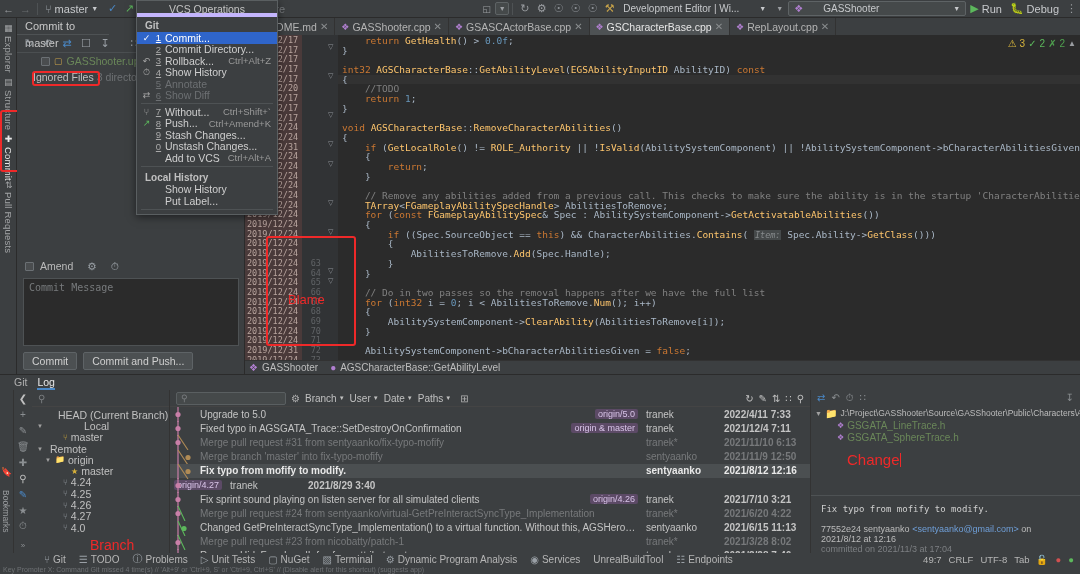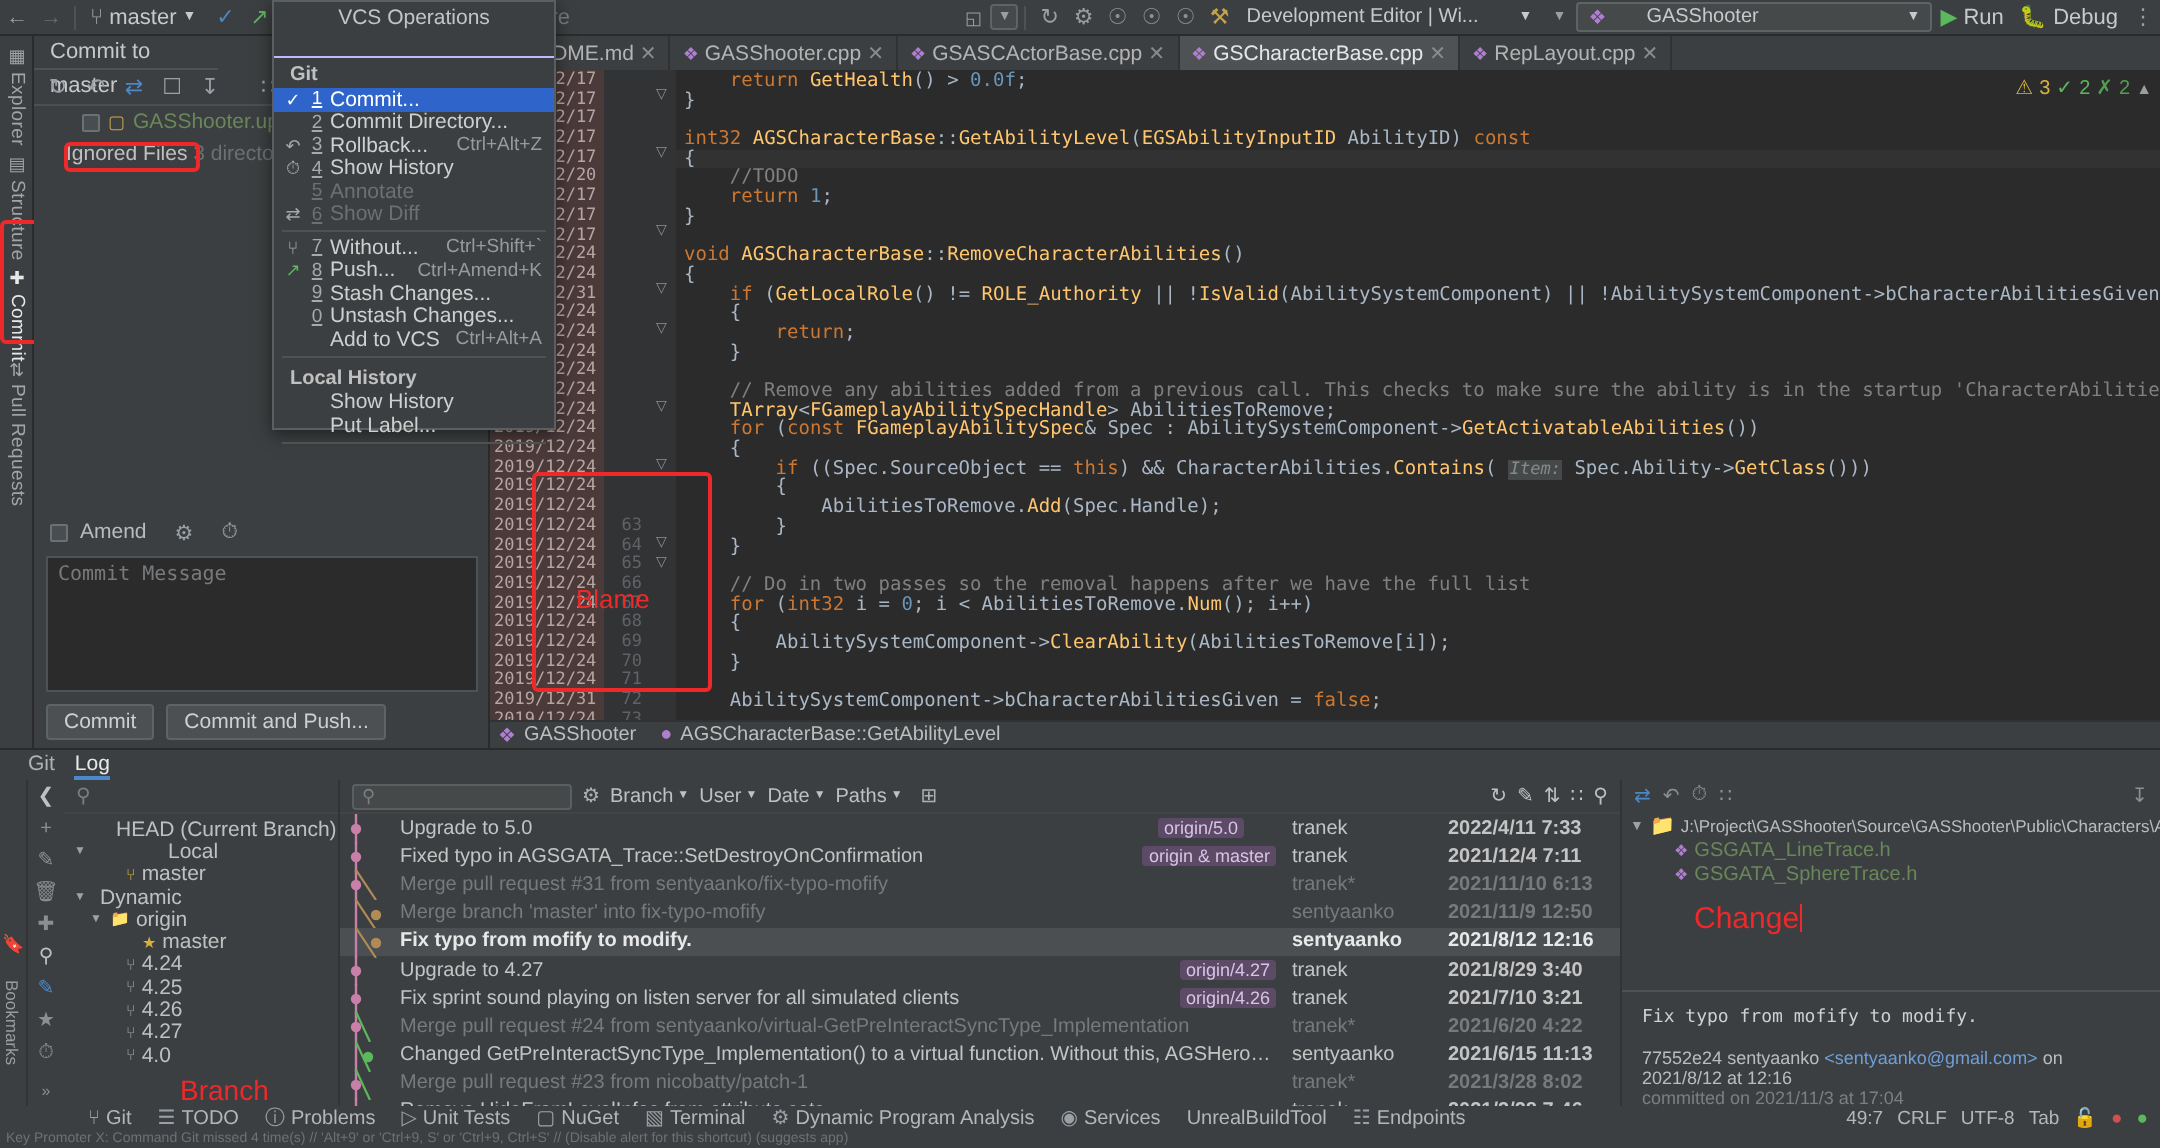--- a/index.html
+++ b/index.html
@@ -76,22 +76,22 @@
             font-family: "DejaVu Sans Mono", monospace; font-size: 10px; color: #777a7c; }
   .cbtns { position: absolute; bottom: 4px; left: 6px; display: flex; gap: 6px; }
   .btn { background: #4c5052; border: 1px solid #5e6366; border-radius: 2px; color: #cfcfcf;
          font-size: 10.5px; padding: 2px 8px; }
 
   
   .vcsmenu {
     position: absolute; left: 136px; top: 0px; width: 142px; height: 215px;
     background: #3c3f41; border: 1px solid #5a5f61; box-shadow: 0 2px 8px rgba(0,0,0,.5); z-index: 40;
   }
-  .vcs-head { height: 28px; line-height: 16px; text-align: center; font-size: 10.5px; color: #c4c4c4;
-              border-bottom: 1px solid #c4b5fd; }
+  .vcs-head { height: 16px; line-height: 16px; text-align: center; font-size: 10.5px; color: #c4c4c4;
+              border-bottom: 4px solid #c4b5fd; }
   .vcs-group { font-size: 10px; color: #c0c0c0; font-weight: bold; padding: 3px 0 1px 8px; }
   .mi { display: flex; align-items: center; height: 11.5px; font-size: 10.5px; color: #cfcfcf; padding-left: 4px; }
   .mi .gi { width: 11px; text-align: center; font-size: 9px; color: #a7a7a7; }
   .mi .mn { width: 13px; text-align: center; font-size: 9.5px; color: #a9a9a9; text-decoration: underline; }
   .mi .lb { flex: 1; }
   .mi .sc { color: #9a9a9a; font-size: 9.5px; padding-right: 6px; }
   .mi.hl { background: #2f65ca; color: #fff; }
   .mi.hl .mn, .mi.hl .gi { color: #fff; }
   .mi.dis { color: #6d7073; }
   .mi.dis .mn { color: #6d7073; }
@@ -592,21 +592,21 @@
             <span>Local</span>
           </div>
           <div class="bt-row" style="padding-left: 20px;">
             <span class="caret" style="font-size: 6px;"></span>
             <span style="font-size: 8px; color: rgb(216, 177, 58);">⑂</span>
             <span>master</span>
           </div>
           <div class="bt-row" style="padding-left: 4px;">
             <span class="caret" style="font-size: 6px;">▼</span>
             <span style="font-size: 8px; color: rgb(154, 160, 166);"></span>
-            <span>Dynamic</span>
+            <span>Remote</span>
           </div>
           <div class="bt-row" style="padding-left: 12px;">
             <span class="caret" style="font-size: 6px;">▼</span>
             <span style="font-size: 8px; color: rgb(154, 160, 166);">📁</span>
             <span>origin</span>
           </div>
           <div class="bt-row" style="padding-left: 28px;">
             <span class="caret" style="font-size: 6px;"></span>
             <span style="font-size: 8px; color: rgb(216, 177, 58);">★</span>
             <span>master</span>
@@ -670,21 +670,21 @@
         <span>∷</span>
         <span>⚲</span>
       </div>
       <div id="commitRows">
           <div class="commit-row">
             <div class="graph"><svg width="24" height="15">
                 <line x1="4" y1="0" x2="4" y2="15" stroke="#c87fa8" stroke-width="1.2"></line>
                 <circle cx="4" cy="7.5" r="2.6" fill="#c87fa8"></circle>
               </svg></div>
             <div class="c-subject">Upgrade to 5.0</div>
-            <div style="display: flex; align-items: center; gap: 2px; margin-right: 20px;">
+            <div style="display: flex; align-items: center; gap: 2px; margin-right: 4px;">
               <span class="c-tag">origin/5.0</span>
             </div>
             <div class="c-author">tranek</div>
             <div class="c-date">2022/4/11 7:33</div>
           </div>
           <div class="commit-row">
             <div class="graph"><svg width="24" height="15">
                 <line x1="4" y1="0" x2="4" y2="15" stroke="#c87fa8" stroke-width="1.2"></line>
                 <circle cx="4" cy="7.5" r="2.6" fill="#c87fa8"></circle>
               </svg></div>
@@ -726,21 +726,20 @@
             <div class="c-subject">Fix typo from mofify to modify.</div>
             <div style="display: flex; align-items: center; gap: 2px; margin-right: 4px;"></div>
             <div class="c-author">sentyaanko</div>
             <div class="c-date">2021/8/12 12:16</div>
           </div>
           <div class="commit-row">
             <div class="graph"><svg width="24" height="15">
                 <line x1="4" y1="0" x2="4" y2="15" stroke="#c87fa8" stroke-width="1.2"></line>
                 <circle cx="4" cy="7.5" r="2.6" fill="#c87fa8"></circle>
               </svg></div>
-            <div class="c-subject">Upgrade to 4.27</div>
             <div style="display: flex; align-items: center; gap: 2px; margin-right: 4px;">
               <span class="c-tag">origin/4.27</span>
             </div>
             <div class="c-author">tranek</div>
             <div class="c-date">2021/8/29 3:40</div>
           </div>
           <div class="commit-row">
             <div class="graph"><svg width="24" height="15">
                 <line x1="4" y1="0" x2="4" y2="15" stroke="#c87fa8" stroke-width="1.2"></line>
                 <circle cx="4" cy="7.5" r="2.6" fill="#c87fa8"></circle>

